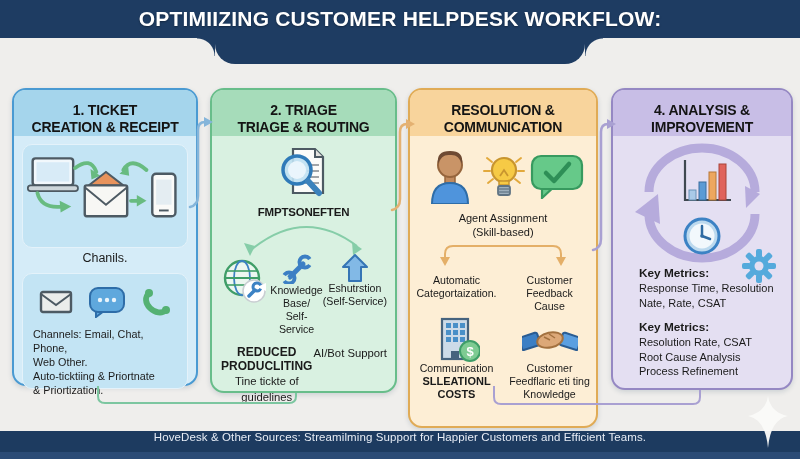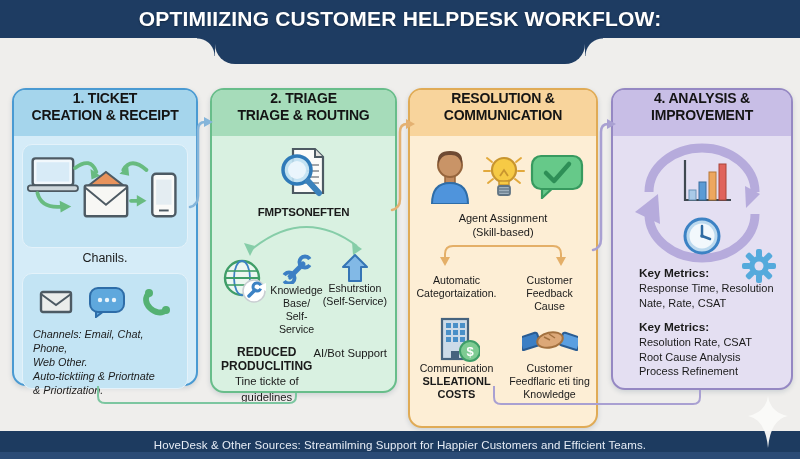--- a/index.html
+++ b/index.html
@@ -21,32 +21,32 @@
       font-size:20px;font-weight:bold;letter-spacing:.2px;text-shadow:0 1px 2px rgba(0,0,0,.35);}
 
   
   .panel{position:absolute;top:88px;border-radius:14px;box-sizing:border-box;border:2px solid;
          box-shadow:0 2px 5px rgba(30,60,90,.16);}
   .panel-blue  {left:12px; width:186px;height:298px;border-color:#4a9ad2;background:#d5ecf8;}
   .panel-green {left:210px;width:187px;height:305px;border-color:#68bd8a;background:#d9f1e1;}
   .panel-orange{left:408px;width:190px;height:340px;border-color:#e0ab56;background:#fdeed5;}
   .panel-purple{left:611px;width:182px;height:302px;border-color:#9588c3;background:#e4dff2;}
   .panel-header{height:46px;border-radius:11px 11px 0 0;display:flex;flex-direction:column;
-      justify-content:flex-start;text-align:center;font-weight:bold;font-size:14px;line-height:1.22;
+      justify-content:flex-end;text-align:center;font-weight:bold;font-size:14px;line-height:1.22;
       letter-spacing:-.2px;color:#141414;}
   .panel-blue   .panel-header{background:#a5d5ec;}
   .panel-green  .panel-header{background:#a6dcba;}
   .panel-orange .panel-header{background:#f8d49c;}
   .panel-purple .panel-header{background:#c8bee6;}
 
   
   .p1-box{margin:8px 8px 0 8px;background:#c3e4f4;border:1px solid #e4f2fa;border-radius:10px;}
   .p1-illu{height:102px;display:flex;align-items:center;justify-content:center;}
   .p1-caption{text-align:center;font-size:12.5px;margin:3px 0 2px;color:#1c1c1c;}
-  .p1-channels{height:116px;box-sizing:border-box;padding:12px 10px 8px;font-style:italic;}
+  .p1-channels{height:116px;box-sizing:border-box;padding:12px 10px 8px;}
   .p1-iconrow{display:flex;justify-content:space-between;align-items:center;padding:0 6px;}
   .p1-text{margin-top:9px;font-size:10.8px;line-height:1.3;color:#1c1c1c;}
 
   
   .p2-content{display:flex;flex-direction:column;align-items:center;}
   .p2-label{font-weight:bold;font-size:11.5px;margin-top:3px;letter-spacing:-.2px;}
   .p2-row{display:flex;width:100%;box-sizing:border-box;padding:0 8px;margin-top:-4px;align-items:flex-start;}
   .p2-col{display:flex;flex-direction:column;align-items:center;font-size:10.6px;line-height:1.22;text-align:center;}
   .p2-col.c1{width:58px;padding-top:4px;}
   .p2-col.c2{flex:1;}
@@ -78,21 +78,21 @@
 
   
   .connectors{position:absolute;inset:0;pointer-events:none;z-index:6;}
 
   
   .sparkle{position:absolute;left:748px;top:396px;z-index:9;}
 
   
   .footer{position:absolute;left:0;bottom:0;width:800px;height:28px;z-index:8;
       background:linear-gradient(180deg,#1d3b60 0 76%,#2b4b76 76% 100%);
-      display:flex;align-items:center;justify-content:center;}
+      display:flex;align-items:flex-start;justify-content:center;}
   .footer-text{color:#e6ecf5;font-size:11.5px;letter-spacing:.1px;}
 </style>
 </head>
 <body>
 
 <div class="page">
 
   <div class="header-bar"></div>
   <div class="header-tab"></div>
   <div class="title-line1">OPTIMIIZING CUSTOMER HELPDESK WORKFLOW:</div>

